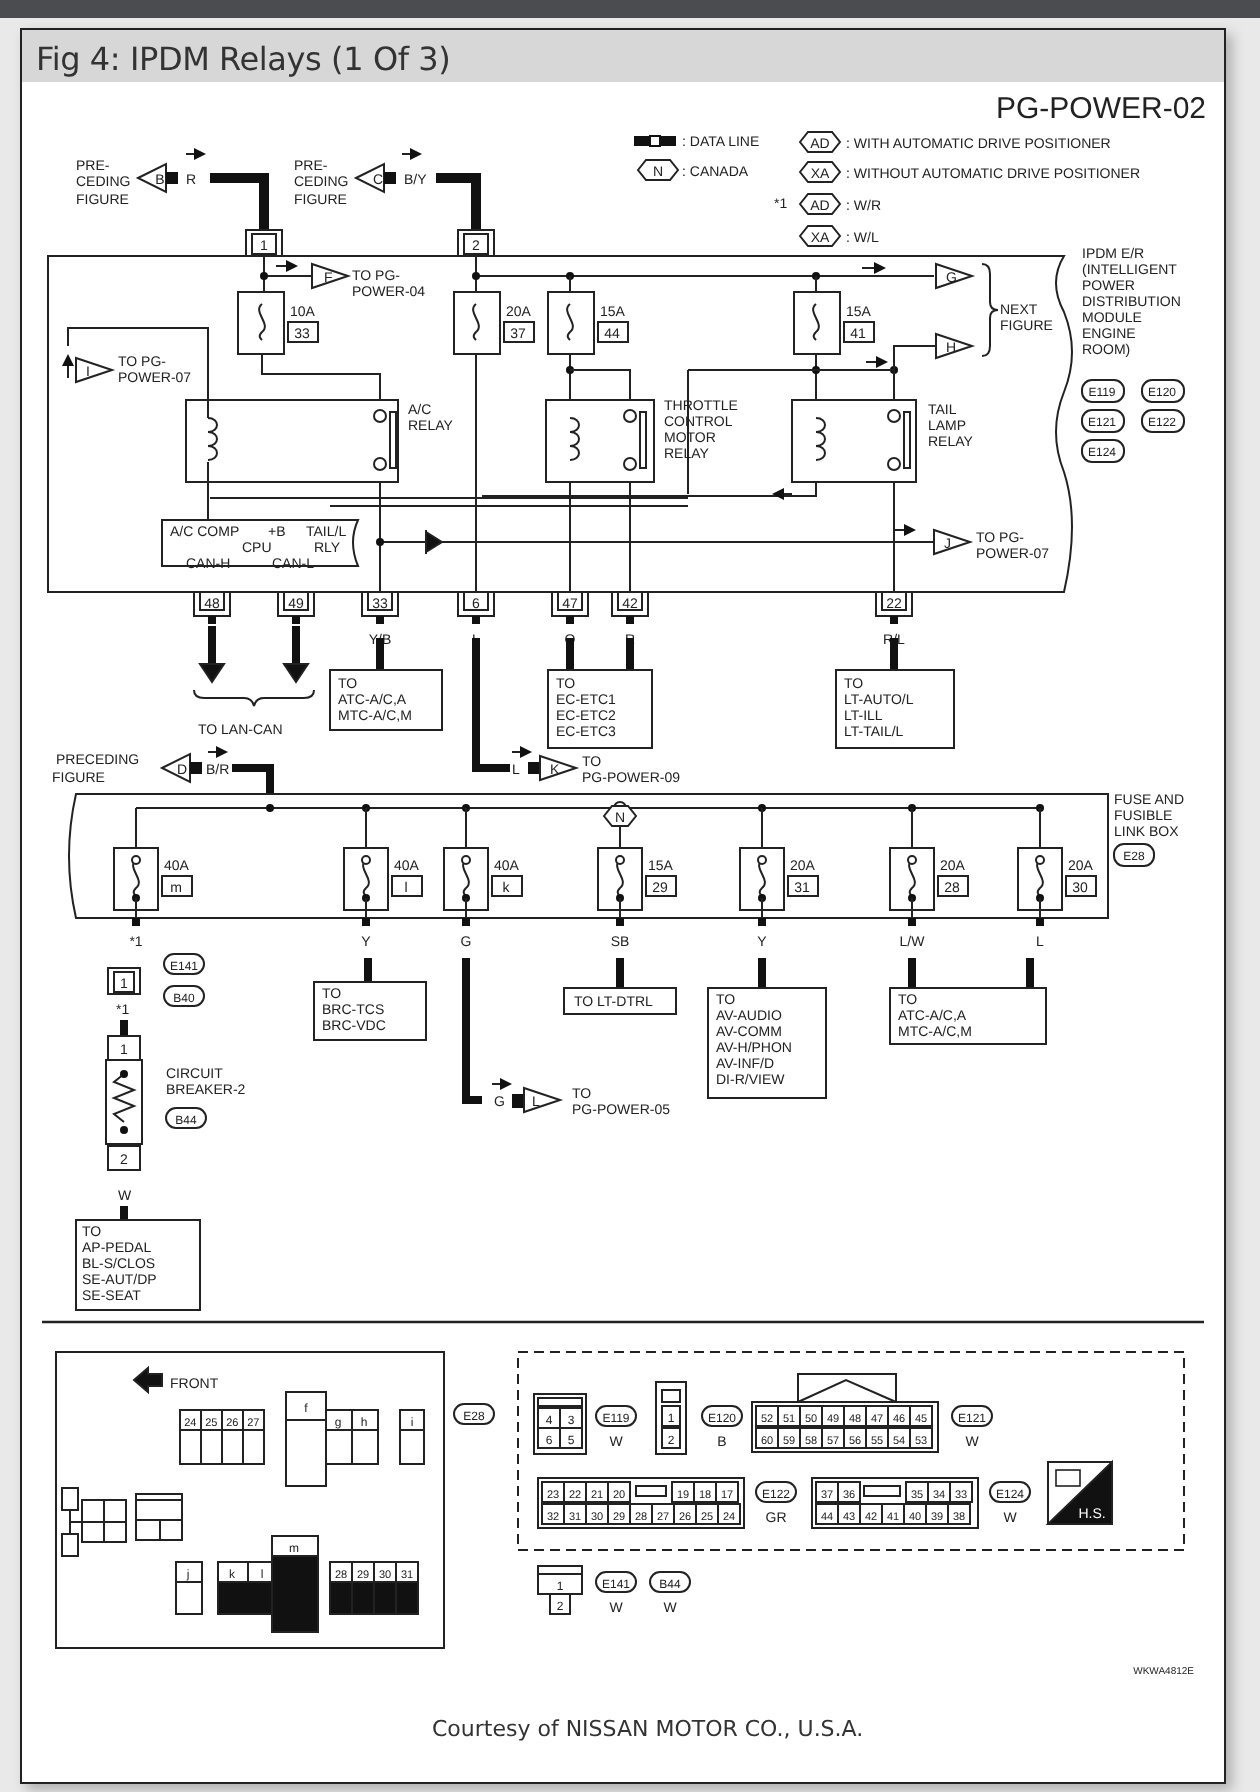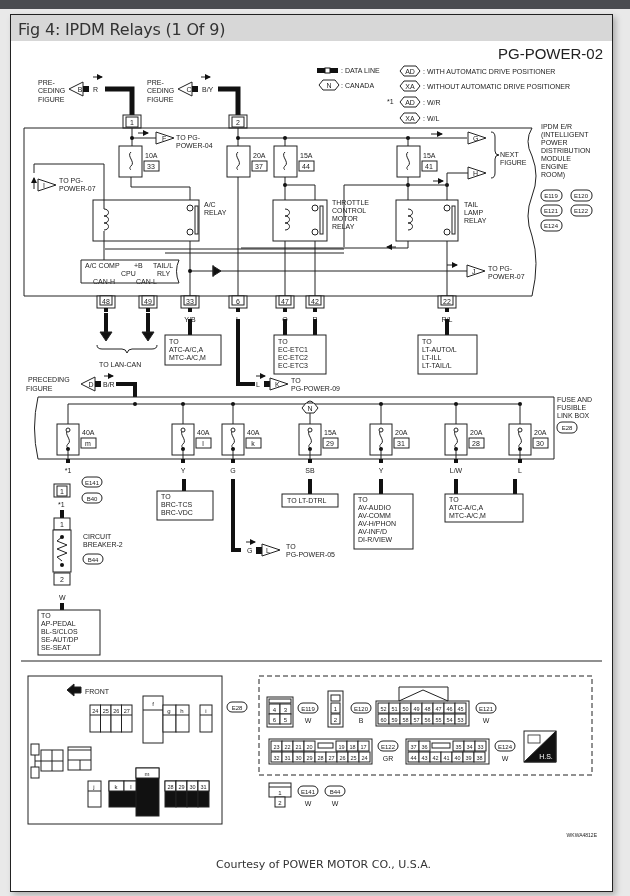--- a/index.html
+++ b/index.html
@@ -12,21 +12,21 @@
   svg text{font-family:"Liberation Sans",sans-serif;fill:#222;}
   .courtesy{position:absolute;left:205px;top:843px;font-size:11px;color:#333;font-family:"DejaVu Sans",sans-serif;}
 </style>
 </head>
 <body>
 
 <div class="topbar"></div>
 
 <div class="card">
   <div class="fig-head">
-    <span class="fig-title">Fig 4: IPDM Relays (1 Of 9)</span>
+    <span class="fig-title">Fig 4: IPDM Relays (1 Of 3)</span>
   </div>
 
   <svg width="601" height="876" viewBox="10 14 601 876">
     <defs>
       <marker id="arr" markerWidth="6" markerHeight="6" refX="5" refY="3" orient="auto">
           <path d="M0,0 L6,3 L0,6 z" fill="#111"></path>
         </marker>
     </defs>
     <g stroke="#222" stroke-width="1" fill="none">
 
@@ -794,14 +794,14 @@
         <rect x="523" y="730" width="32" height="31" fill="#fff"></rect>
         <path d="M555,730 V761 H523 Z" fill="#111"></path>
         <rect x="527" y="734" width="12" height="8" fill="#fff" stroke-width="0.8"></rect>
         <text x="545" y="758" font-size="7" text-anchor="middle" fill="#fff" stroke="none" style="fill:#fff">H.S.</text>
       </g>
 
       <text x="596" y="836" font-size="5" text-anchor="end" stroke="none">WKWA4812E</text>
     </g>
   </svg>
 
-  <span class="courtesy">Courtesy of POWER MOTOR CO., U.S.A.</span>
+  <span class="courtesy">Courtesy of NISSAN MOTOR CO., U.S.A.</span>
 </div>
 
 </body></html>

